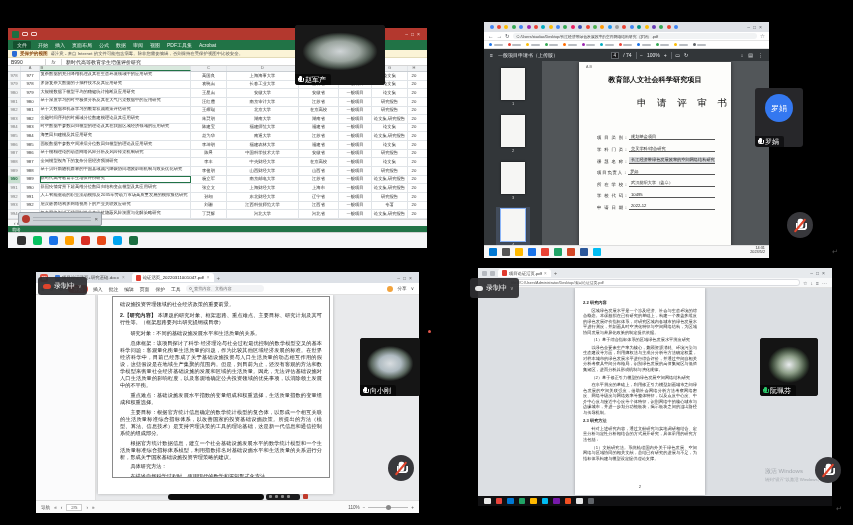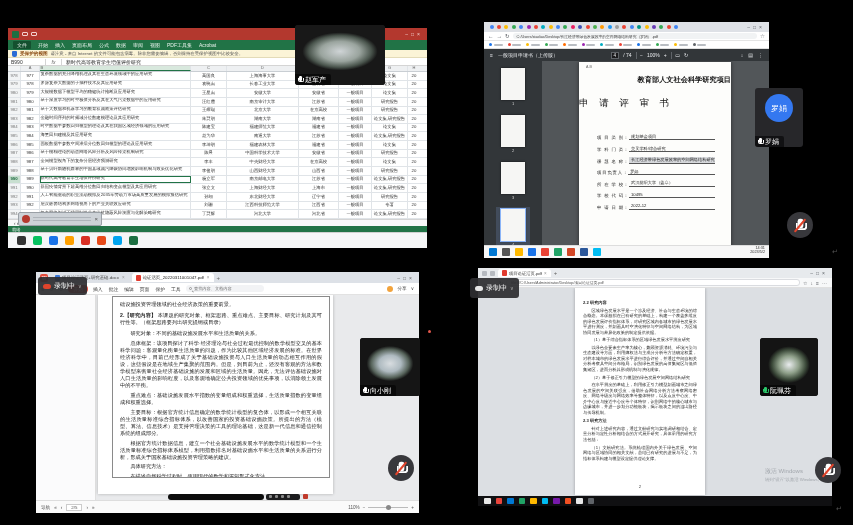--- a/index.html
+++ b/index.html
@@ -98,22 +98,22 @@
 .pdfsep{width:.5px;height:7px;background:#5f6368}
 .cr-body{position:absolute;left:0;top:39px;width:100%;height:184px;background:#525659;overflow:hidden}
 .cr-side{position:absolute;left:0;top:0;width:58px;height:100%;background:#323639;overflow:hidden}
 .thumb{width:34px;margin:5px auto 0;text-align:center;padding:2px 0}
 .thumb .tpg{width:24px;height:32px;background:#f6f6f4;margin:0 auto;box-shadow:0 0 2px rgba(0,0,0,.7)}
 .thumb.act{background:rgba(138,180,248,.18)}
 .thumb.act .tpg{outline:1.6px solid #8ab4f8}
 .thumb .tnum{font-size:4px;color:#d2d2d2;margin-top:1px}
 .pdfpage{position:absolute;left:95px;top:1px;width:152px;height:190px;background:#fdfdfb;box-shadow:0 0 4px rgba(0,0,0,.5)}
 .pp-corner{position:absolute;left:7px;top:3px;font-size:3.6px;color:#666}
-.pp-org{position:absolute;left:0;top:13px;width:100%;text-align:right;font-size:7.2px;font-weight:bold;color:#111}
-.pp-title{position:absolute;left:0;top:35px;width:100%;text-align:left;font-size:9.5px;letter-spacing:4px;color:#111}
+.pp-org{position:absolute;left:0;top:13px;width:100%;text-align:center;font-size:7.2px;font-weight:bold;color:#111}
+.pp-title{position:absolute;left:0;top:35px;width:100%;text-align:right;font-size:9.5px;letter-spacing:4px;color:#111}
 .pp-fields{position:absolute;left:18px;top:72px;width:118px}
 .pf-row{display:flex;align-items:flex-end;margin-bottom:5.2px}
 .pf-l{font-size:4.4px;color:#222;letter-spacing:.8px;white-space:nowrap}
 .pf-v{flex:1;font-size:4.2px;color:#222;border-bottom:.5px solid #555;padding:0 0 .4px 2px;white-space:nowrap;overflow:hidden}
 .pf-v.hl{background:#d7d9dc}
 .cr-task{position:absolute;left:0;top:223px;width:100%;height:13px;background:#f7f7f7;border-top:.5px solid #ddd;display:flex;align-items:center;gap:5px;padding:0 5px}
 .icons-sq2 .dot{width:8px;height:8px;border-radius:1px}
 .tray{margin-left:auto;display:flex;align-items:center;gap:3px}
 .traytime{font-size:3.8px;color:#333;text-align:right;line-height:1.15}
 .avatar{position:absolute;border-radius:50%;background:#3478f0;color:#fff;display:flex;align-items:center;justify-content:center;font-size:8px}

